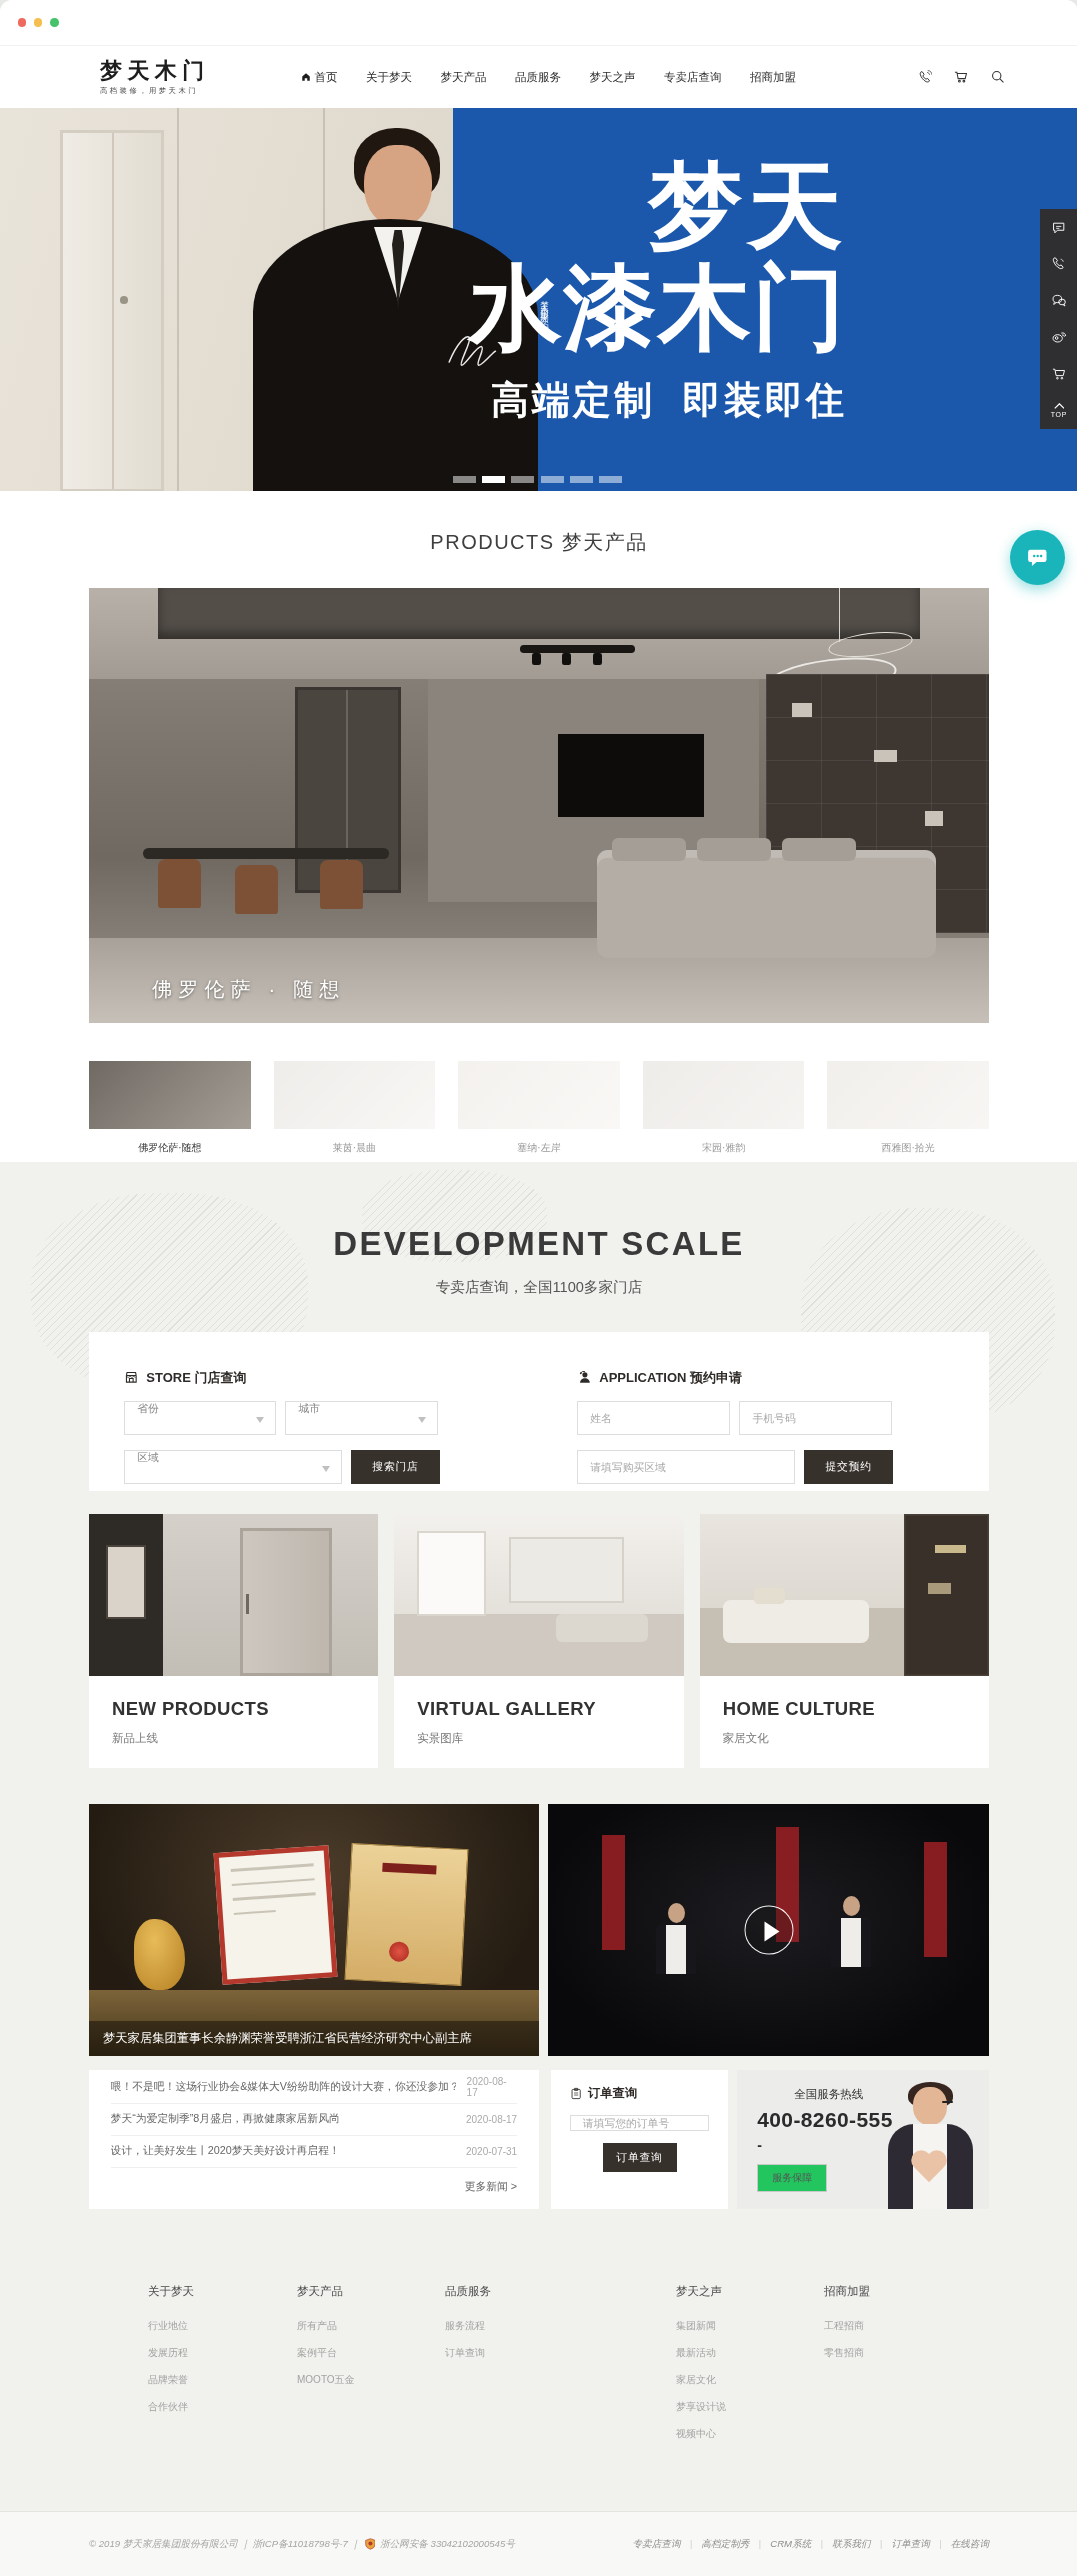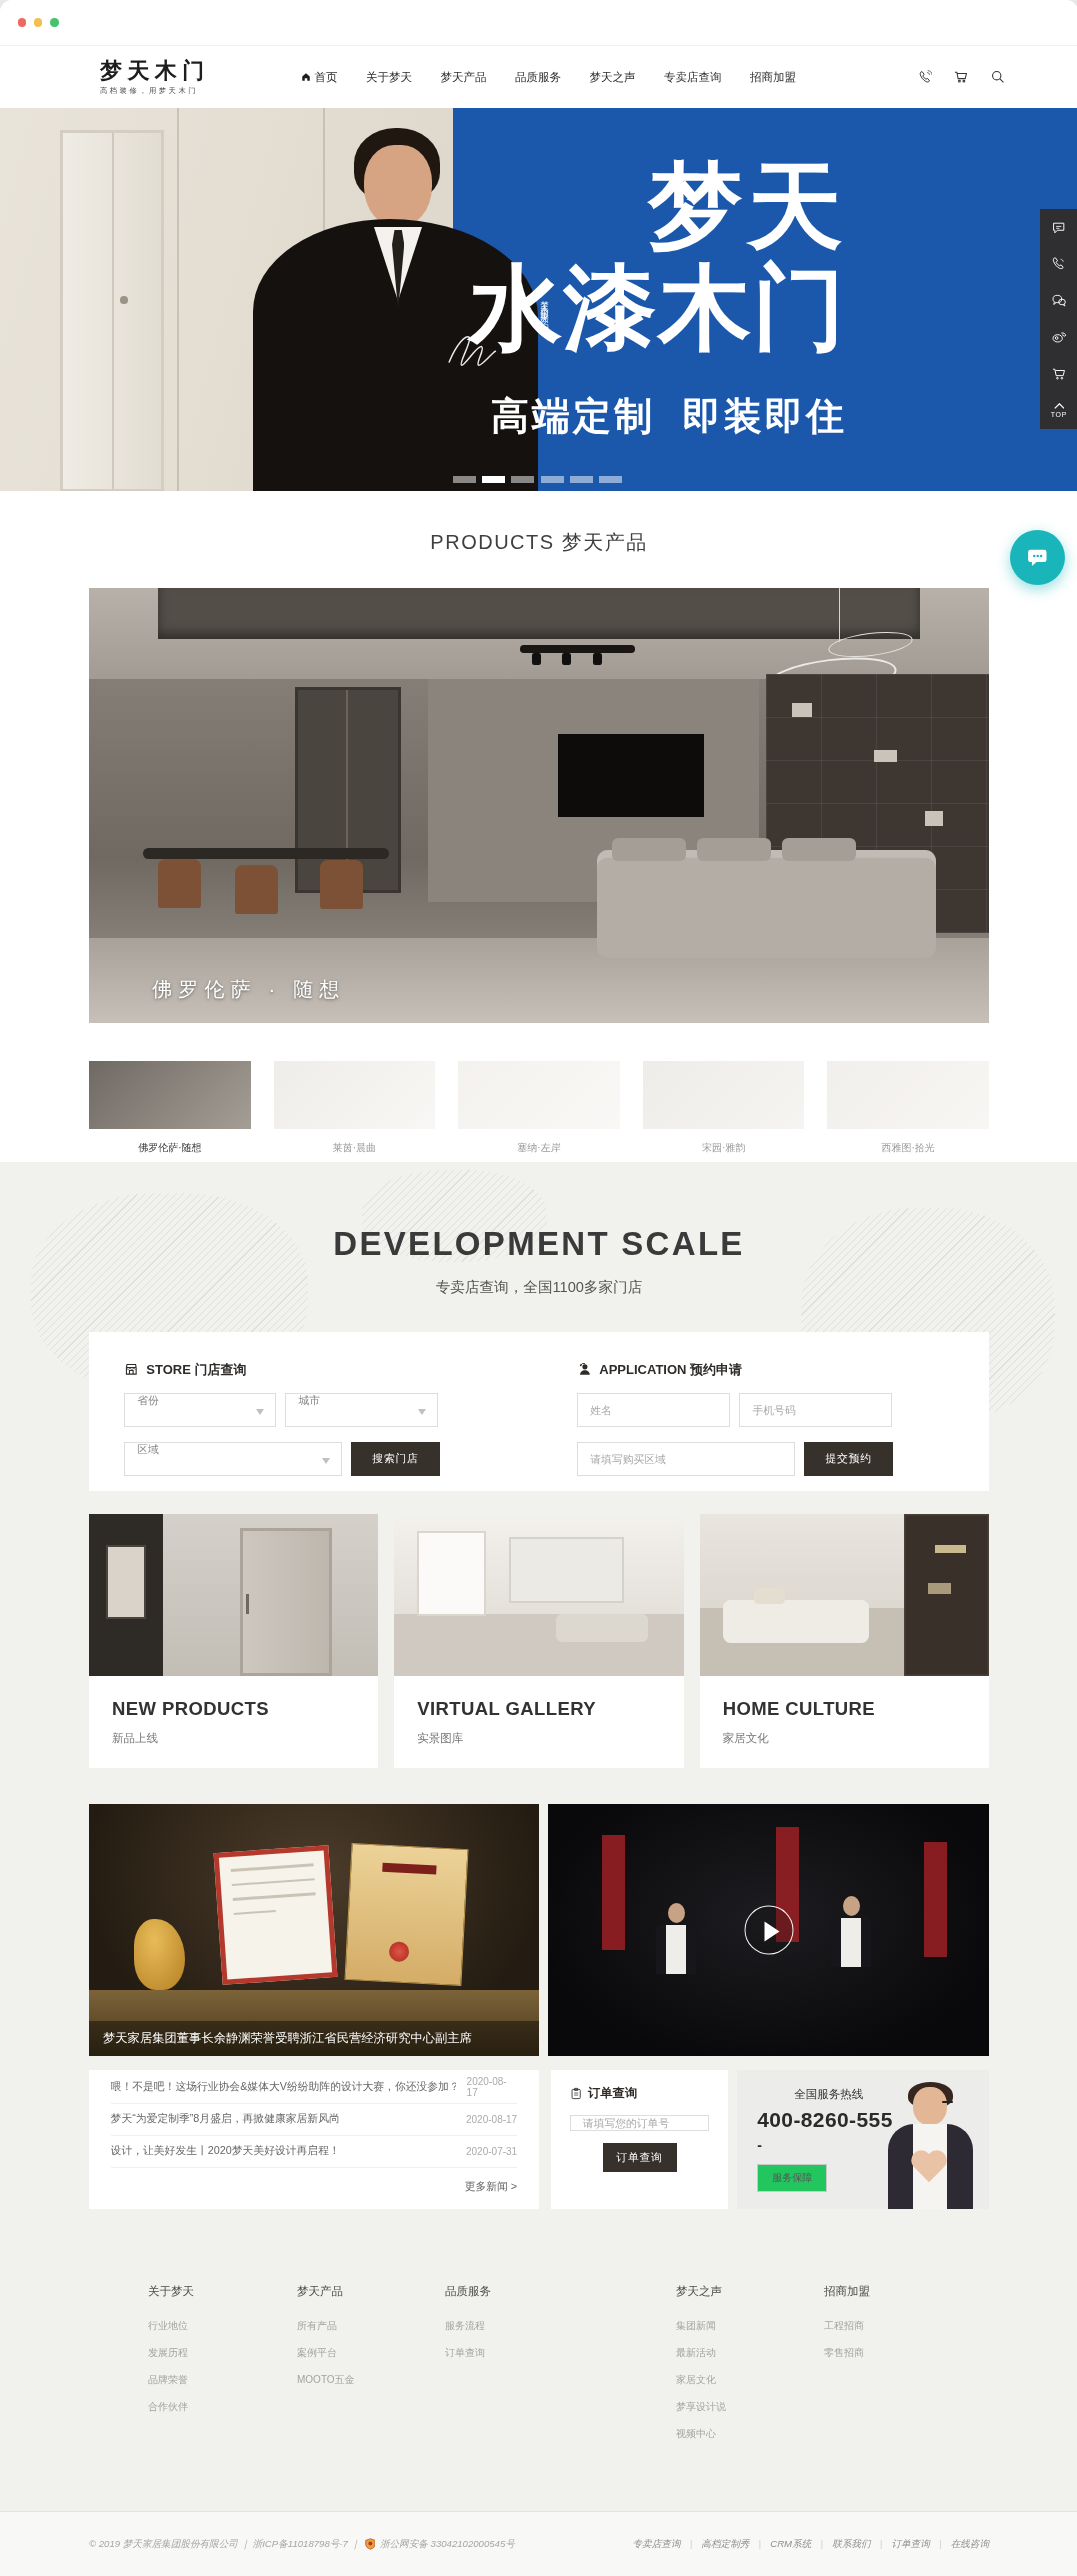--- a/index.html
+++ b/index.html
@@ -32,21 +32,21 @@
   .man-hair { position:absolute; left:109px; top:0; width:86px; height:74px; background:#201710; border-radius:48% 48% 40% 40%; }
   .man-face { position:absolute; left:119px; top:17px; width:68px; height:83px; background:#d6a483; border-radius:46% 46% 52% 52%; }
   .man-suit { position:absolute; left:7.7px; top:91px; width:285px; height:272px; background:#14110e; border-radius:48% 52% 0 0 / 34% 36% 0 0; }
   .man-shirt { position:absolute; left:129px; top:99px; width:48px; height:74px; background:#f4f2ee; clip-path:polygon(0 0,100% 0,50% 100%); }
   .man-tie { position:absolute; left:147px; top:102px; width:12.3px; height:80px; background:#23201c; clip-path:polygon(20% 0,80% 0,100% 18%,50% 100%,0 18%); }
   .hero-sign { position:absolute; left:443px; top:220px; opacity:.9; }
   .hero-amb { position:absolute; left:539px; top:186px; writing-mode:vertical-rl; font-size:8.5px; letter-spacing:2.3px; color:rgba(255,255,255,.85); }
   .hero-text { position:absolute; right:231px; top:45px; text-align:right; color:#fff; }
   .hero-t1 { font-size:95px; font-weight:900; letter-spacing:4.6px; line-height:1.12; }
   .hero-t2 { font-size:93px; font-weight:900; letter-spacing:1.5px; line-height:1.06; }
-  .hero-sub { font-size:38px; font-weight:900; letter-spacing:3.1px; margin-top:33px; white-space:pre; }
+  .hero-sub { font-size:38px; font-weight:900; letter-spacing:3.1px; margin-top:17px; white-space:pre; }
   .hero-dots { position:absolute; left:453px; top:368px; display:flex; gap:6.2px; }
   .hero-dot { width:23px; height:7px; background:rgba(255,255,255,.5); cursor:pointer; }
   .hero-dot.active { background:#fff; }
 
   
   .side-toolbar { position:absolute; right:0; top:209px; width:38px; height:220px; background:rgba(48,44,41,.93); z-index:40; display:flex; flex-direction:column; }
   .st-item { flex:1; display:flex; flex-direction:column; align-items:center; justify-content:center; color:#fff; cursor:pointer; }
   .st-top-label { font-size:7px; letter-spacing:0.8px; margin-top:1.5px; }
 
   
@@ -82,21 +82,21 @@
   .thumb-img { position:relative; height:68px; overflow:hidden; }
   .thumb:not(.active) .thumb-img::after { content:""; position:absolute; inset:0; background:rgba(255,255,255,.58); }
   .thumb-label { margin-top:11.5px; text-align:center; font-size:10px; color:#9a9a9a; }
   .thumb.active .thumb-label { color:#333; }
 
   
   .dev { position:relative; height:1071px; background:#f1f1ee; overflow:hidden; }
   .hatch { position:absolute; background:repeating-linear-gradient(135deg,rgba(60,60,55,.10) 0 0.8px,transparent 0.8px 5.4px); border-radius:45%; }
   .dev-title { padding-top:63px; text-align:center; font-size:33px; font-weight:800; color:#3a3a3a; letter-spacing:2.3px; position:relative; }
   .dev-sub { margin-top:15.4px; text-align:center; font-size:14.6px; color:#555; position:relative; }
-  .form-card { position:relative; margin-top:35px; background:#fff; height:159px; padding:28px 35px; display:flex; }
+  .form-card { position:relative; margin-top:35px; background:#fff; height:159px; padding:36px 35px; display:flex; }
   .form-col { width:316px; }
   .form-col + .form-col { margin-left:137px; }
   .form-title { display:flex; align-items:center; gap:7.7px; font-size:13px; font-weight:700; color:#2f2b28; height:18.5px; }
   .form-row { display:flex; gap:9.2px; margin-top:14.6px; }
   .selectbox { position:relative; border:0.8px solid #ddd; height:34px; background:#fff; display:flex; padding:0 23px 0 12.3px; font-size:10.8px; color:#888; cursor:pointer; }
   .selectbox::after { content:""; position:absolute; right:10.8px; top:14.6px; border:4.6px solid transparent; border-top:6.2px solid #c0c0c0; }
   .inputbox { border:0.8px solid #ddd; height:34px; background:#fff; padding:0 12.3px; font-size:10.8px; color:#555; outline:none; font-family:inherit; }
   .inputbox::placeholder { color:#aaa; }
   .dark-btn { height:34px; background:#37312c; color:#fff; font-size:10.8px; border:none; cursor:pointer; font-family:inherit; letter-spacing:0.8px; }
   .w198{width:152px;} .w199{width:153px;} .w283{width:218px;} .w284{width:219px;} .w115{width:89px;}

